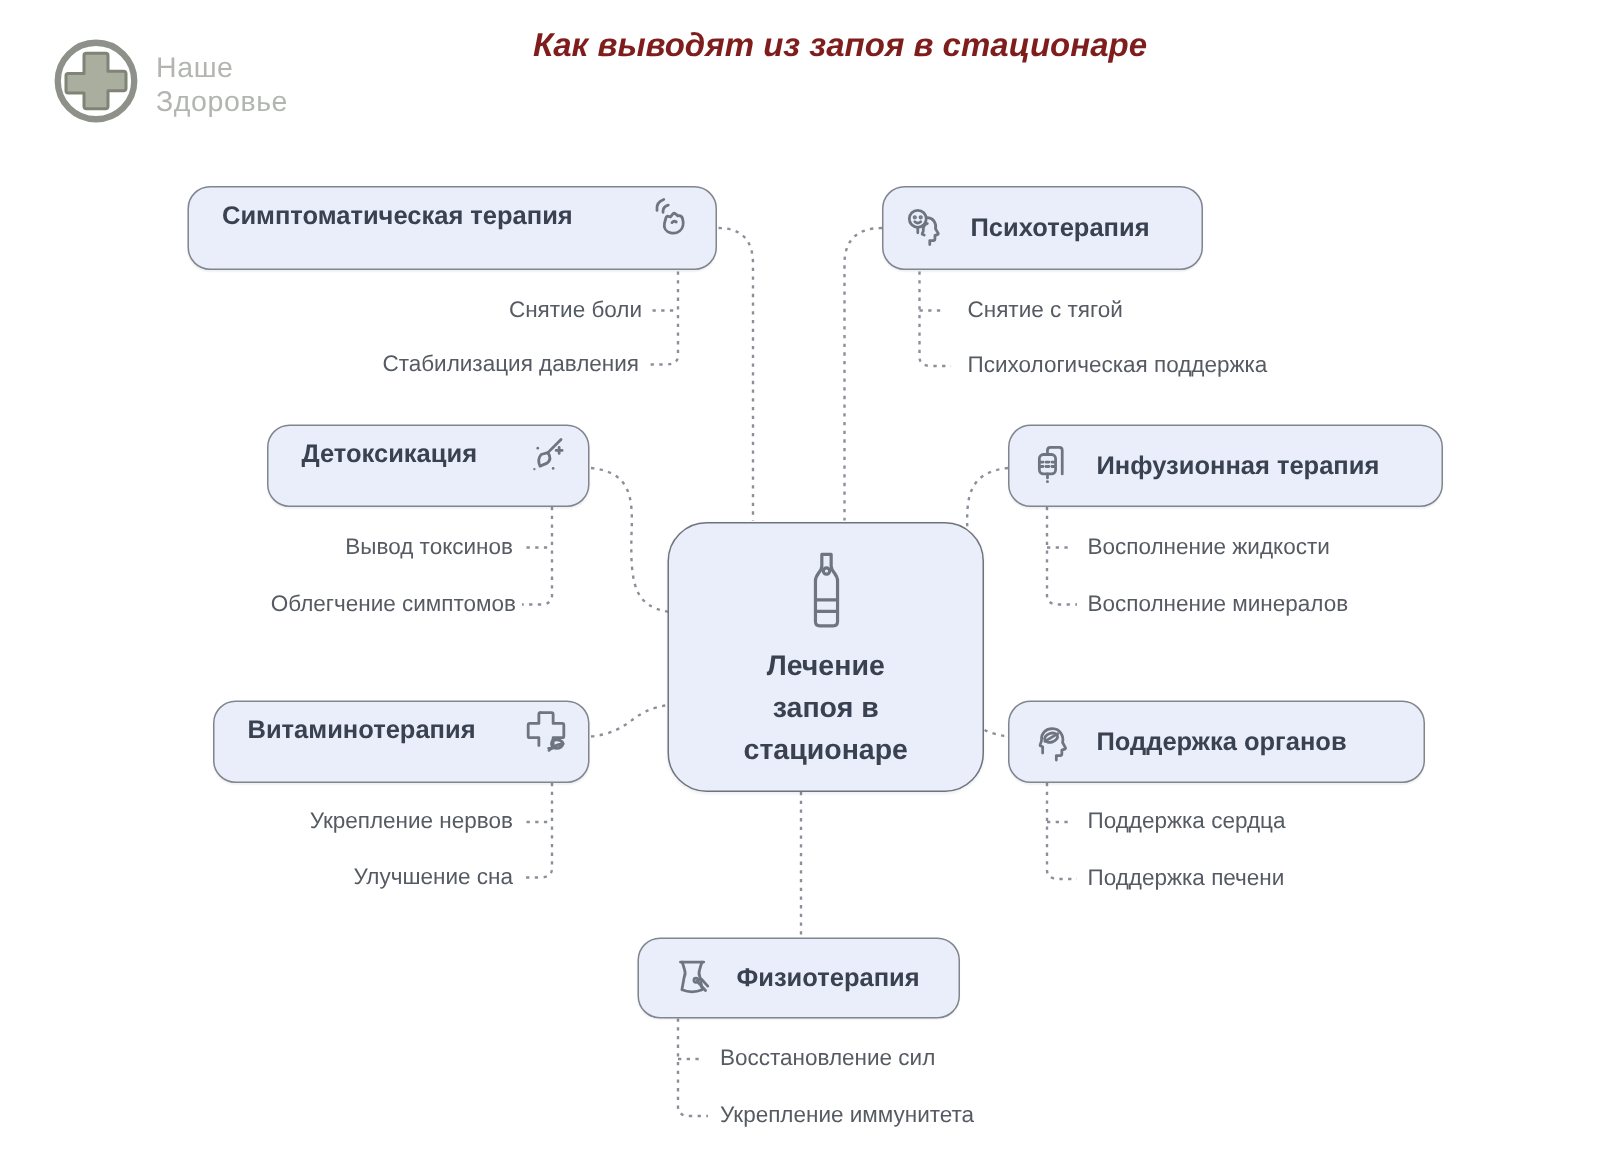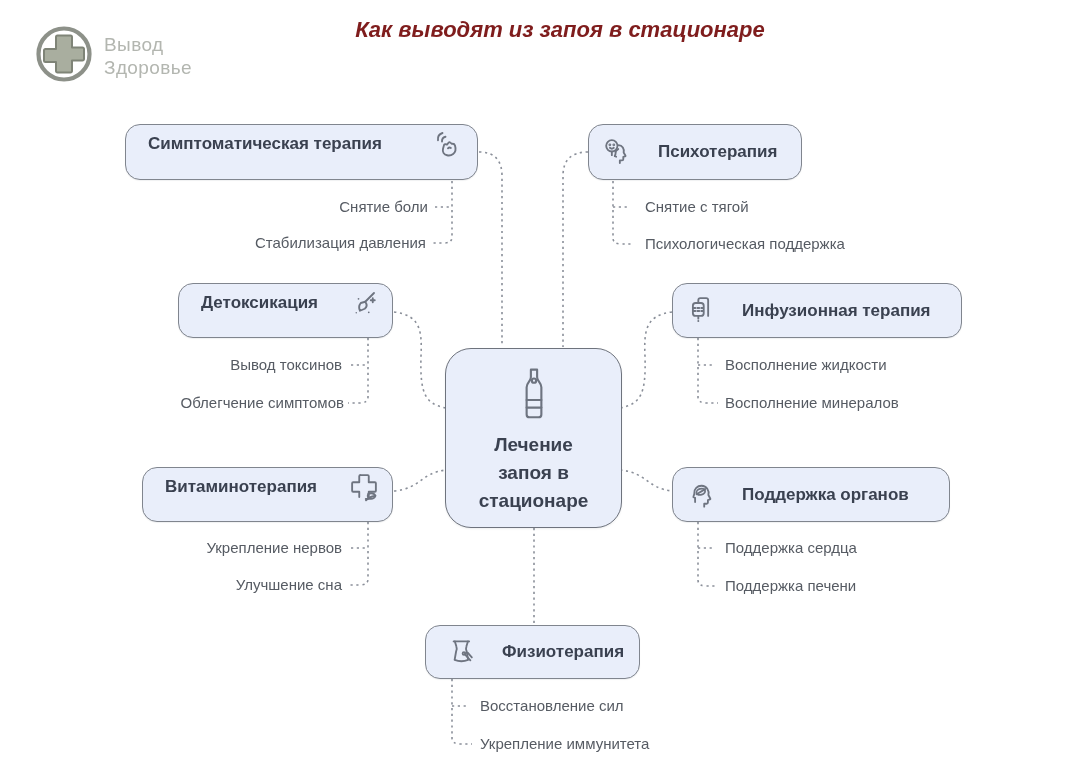--- a/index.html
+++ b/index.html
@@ -16,23 +16,23 @@
     font-size:22px;line-height:31px;font-weight:bold;color:#7f1d1d;font-style:italic;}
 
   .node{position:absolute;display:flex;align-items:center;box-sizing:border-box;
     background:#e9eefa;border:1.6px solid #80858e;border-radius:15px;
     box-shadow:0 1px 1px rgba(40,50,70,.07);}
   .node-label{font-weight:bold;color:#3a4150;font-size:17px;white-space:nowrap;}
   .node-icon{display:flex;align-items:center;justify-content:center;flex:0 0 auto;}
   .node-icon svg{stroke:#6e7480;fill:none;stroke-width:1.5;stroke-linecap:round;stroke-linejoin:round;}
 
   .node.lbl-icon{justify-content:space-between;padding:0 13px 16px 22px;}
-  .node.icon-lbl{justify-content:flex-start;gap:24px;padding:0 16px 0 13px;}
-
-  .center-node{position:absolute;left:445px;top:348px;width:177px;height:180px;
+  .node.icon-lbl{justify-content:flex-start;gap:13px;padding:0 16px 0 13px;}
+
+  .center-node{position:absolute;left:445px;top:348px;width:211px;height:180px;
     box-sizing:border-box;background:#e9eefa;border:1.8px solid #6e737d;border-radius:26px;
     display:flex;flex-direction:column;align-items:center;justify-content:flex-start;
     box-shadow:0 1px 2px rgba(40,50,70,.08);}
   .center-node .node-icon{margin-top:18px;}
   .center-label{margin-top:10px;text-align:center;font-weight:bold;font-size:19px;
     line-height:28px;color:#3a4150;width:130px;}
 
   .child-label{position:absolute;font-size:15px;line-height:20px;color:#565b63;white-space:nowrap;}
   .child-label.r{text-align:right;}
 </style>
@@ -74,21 +74,21 @@
   </svg>
 
   <div class="logo">
     <span>
       <svg width="60" height="60" viewBox="0 0 60 60">
         <circle cx="30" cy="30" r="25.5" fill="none" stroke="#8d9189" stroke-width="4.2"></circle>
         <path d="M23.5,11.5 h13 a1.5,1.5 0 0 1 1.5,1.5 v10.5 h10.5 a1.5,1.5 0 0 1 1.5,1.5 v10 a1.5,1.5 0 0 1 -1.5,1.5 H38 v10.5 a1.5,1.5 0 0 1 -1.5,1.5 h-13 a1.5,1.5 0 0 1 -1.5,-1.5 V38 H11.5 a1.5,1.5 0 0 1 -1.5,-1.5 v-10 a1.5,1.5 0 0 1 1.5,-1.5 H22 V13 a1.5,1.5 0 0 1 1.5,-1.5 z" fill="#a9ae9f" stroke="#7f8477" stroke-width="2" stroke-linejoin="round"></path>
       </svg>
     </span>
     <span class="logo-text">
-      <span>Вывод</span><br>
+      <span>Наше</span><br>
       <span>Здоровье</span>
     </span>
   </div>
 
   <div class="page-title">Как выводят из запоя в стационаре</div>
 
   <div class="node lbl-icon" style="left:125px;top:124px;width:353px;height:56px;">
     <span class="node-label">Симптоматическая терапия</span>
     <span class="node-icon">
       <svg width="30" height="30" viewBox="0 0 24 24">

